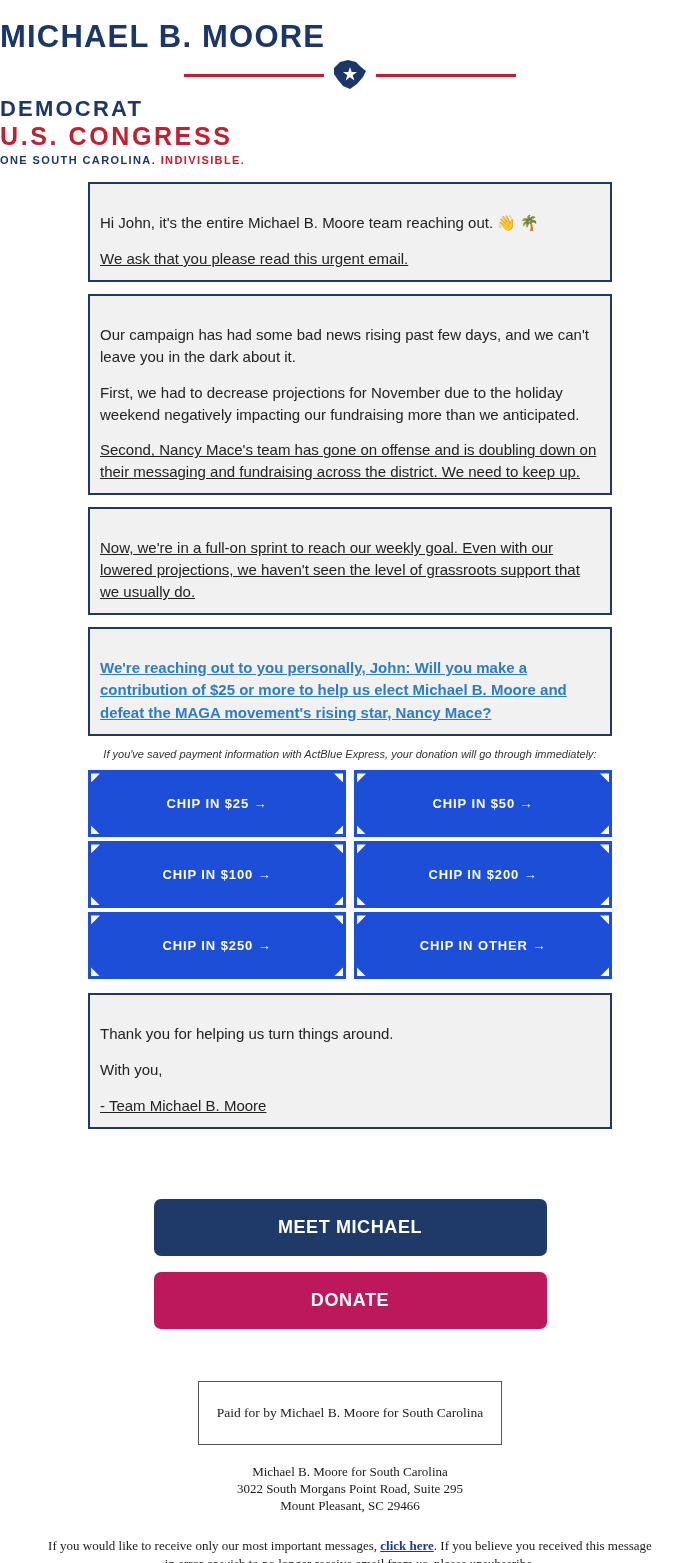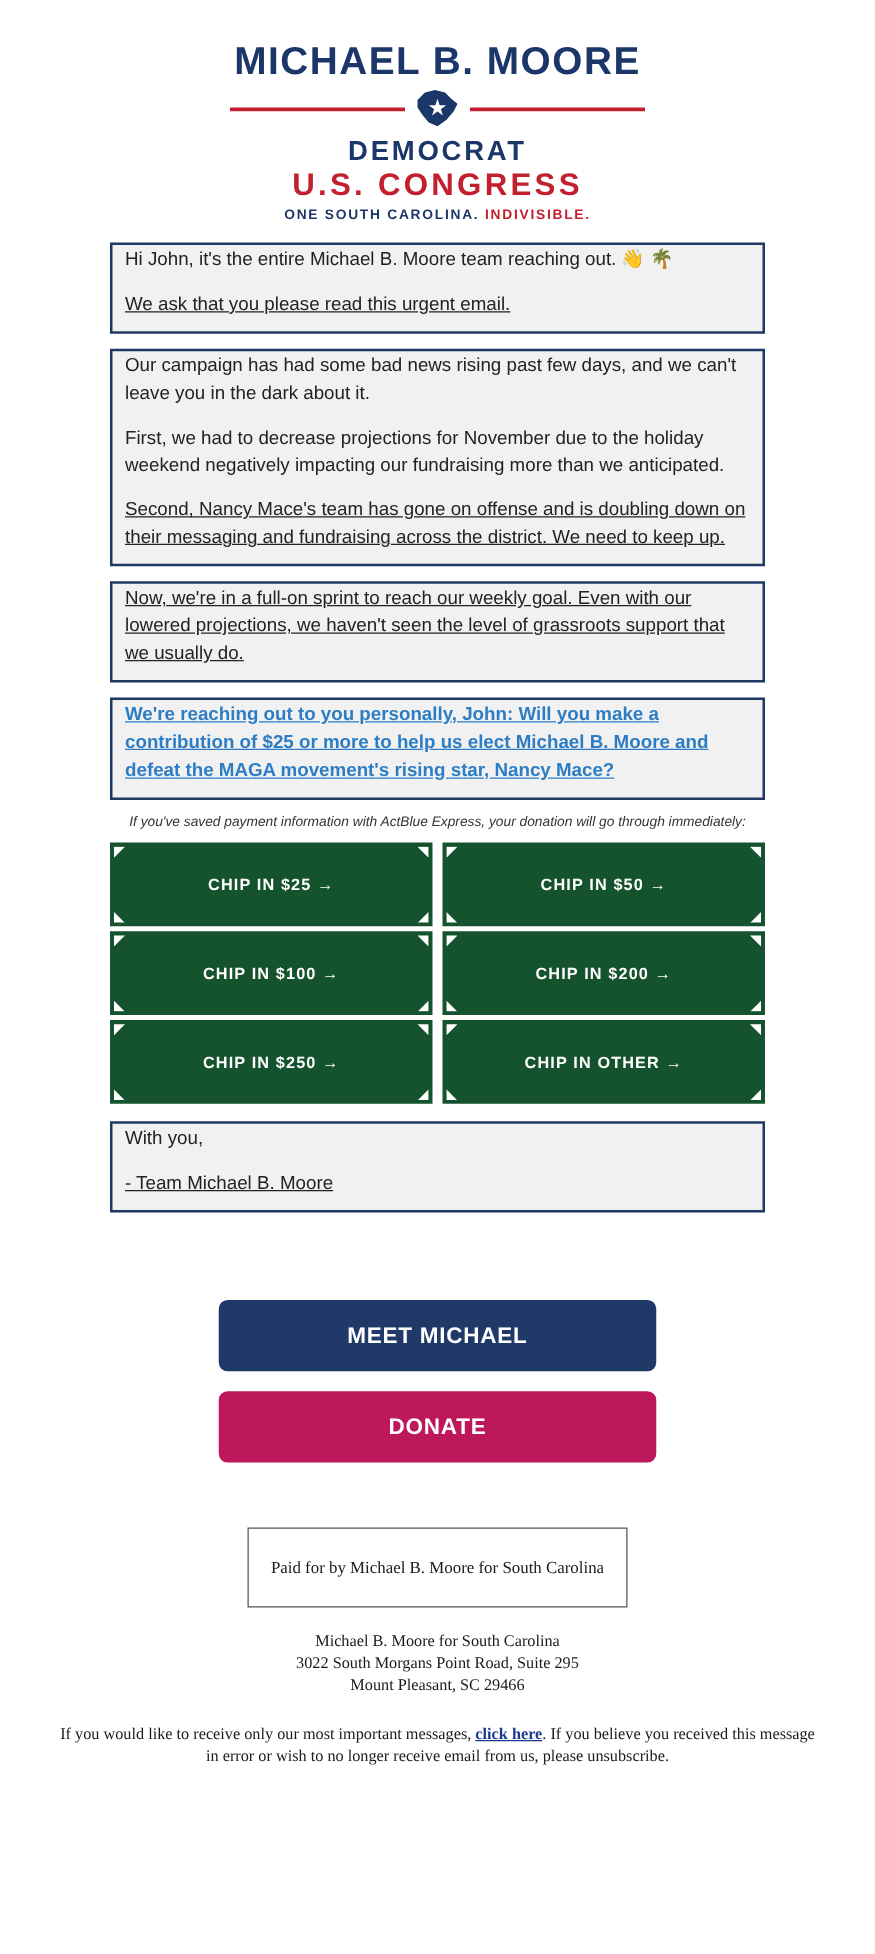--- a/index.html
+++ b/index.html
@@ -14,22 +14,21 @@
 
   .email {
     width: 700px;
     margin: 0 auto;
     background: #ffffff;
     position: relative;
   }
 
   
   .header {
-    padding: 26px 0 14px 0;
-    text-align: center;
+    padding: 14px 0 14px 0;
     background: #ffffff;
   }
   .logo-name {
     font-family: "Liberation Sans", sans-serif;
     font-weight: bold;
     font-size: 31px;
     letter-spacing: 1.2px;
     color: #1b3668;
     line-height: 1.1;
     margin: 6px 0 4px 0;
@@ -81,21 +80,21 @@
   }
   .logo-tagline .ind { color: #c2202f; }
 
   
   .body-wrap {
     padding: 0 88px 0 88px;
   }
   .tblock {
     border: 2px solid #1f3864;
     background: #f1f1f1;
-    padding: 1px 8px 10px 10px;
+    padding: 28px 8px 10px 10px;
     margin-bottom: 12px;
   }
   .tblock p {
     margin: 0 0 14px 0;
     font-size: 15px;
     line-height: 1.46;
     color: #222222;
     font-family: "Liberation Sans", sans-serif;
   }
   .tblock p:last-child { margin-bottom: 0; text-decoration: underline; }
@@ -120,21 +119,21 @@
   
   .chip-grid {
     padding: 0 88px;
     display: grid;
     grid-template-columns: 1fr 1fr;
     gap: 4px 8px;
     margin-bottom: 14px;
   }
   .chip-btn {
     position: relative;
-    background: #14532d;
+    background: #1d4ed8;
     color: #ffffff;
     text-align: center;
     font-weight: bold;
     font-size: 13px;
     letter-spacing: 0.9px;
     padding: 26px 6px;
     font-family: "Liberation Sans", sans-serif;
     cursor: pointer;
     user-select: none;
   }
@@ -149,21 +148,21 @@
   .chip-btn .c-bl { bottom: 3px; left: 3px; clip-path: polygon(0 0, 0 100%, 100% 100%); }
   .chip-btn .c-br { bottom: 3px; right: 3px; clip-path: polygon(100% 0, 100% 100%, 0 100%); }
 
   
   .cta-zone {
     padding: 58px 0 0 0;
     text-align: center;
   }
   .cta-btn {
     display: block;
-    width: 350px;
+    width: 393px;
     margin: 0 auto 16px auto;
     border-radius: 7px;
     color: #ffffff;
     font-weight: bold;
     font-size: 18px;
     letter-spacing: 0.6px;
     padding: 18px 10px;
     text-align: center;
     font-family: "Liberation Sans", sans-serif;
     cursor: pointer;
@@ -308,20 +307,21 @@
       <span class="corner c-tr"></span>
       <span class="corner c-bl"></span>
       <span class="corner c-br"></span>
       <span>CHIP IN OTHER →</span>
     </div>
 
   </div>
 
   <div class="body-wrap">
     <div class="tblock">
+      <p>Thank you for helping us turn things around.</p>
       <p>With you,</p>
       <p>- Team Michael B. Moore</p>
     </div>
   </div>
 
   <div class="cta-zone">
     <div class="cta-btn cta-meet">MEET MICHAEL</div>
     <div class="cta-btn cta-donate">DONATE</div>
   </div>
 

